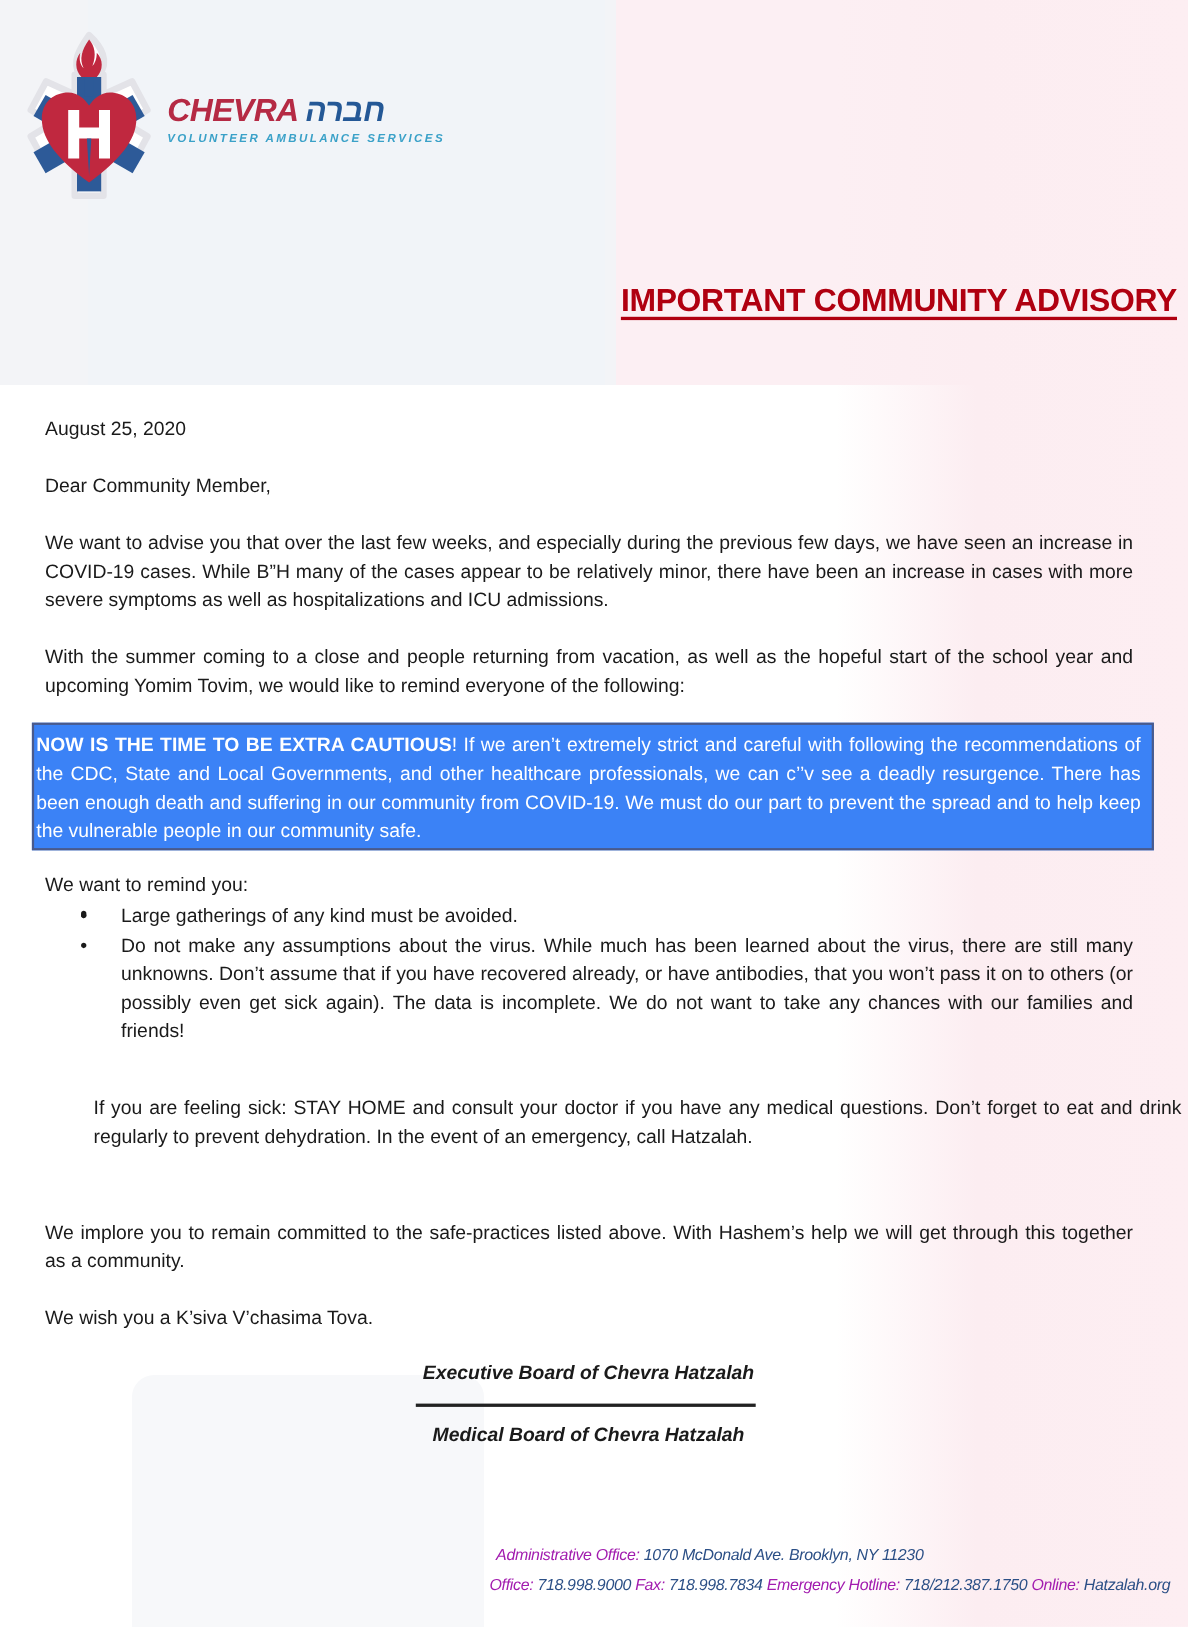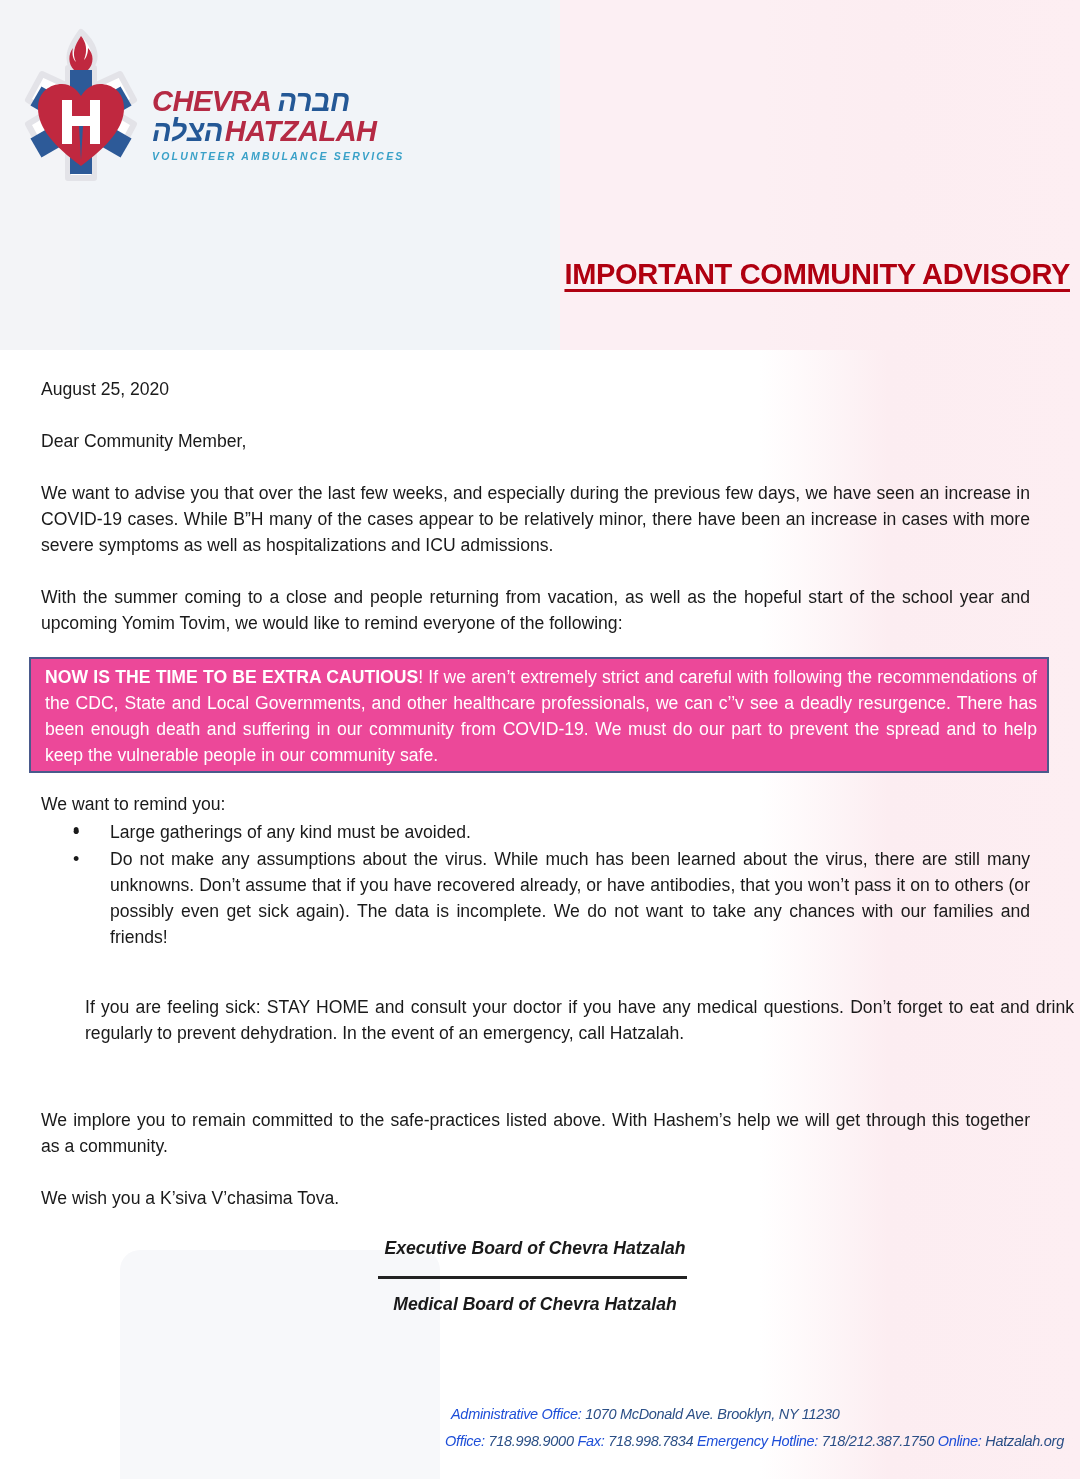--- a/index.html
+++ b/index.html
@@ -35,34 +35,34 @@
 
   .title {
     position: absolute; left: 0; width: 1070px; top: 258px; text-align: right;
     color: #b00010; font-weight: bold; font-size: 29px; text-decoration: underline;
     text-decoration-thickness: 3px; text-underline-offset: 5px; letter-spacing: -0.3px;
   }
   .p { position: absolute; left: 41px; width: 989px; font-size: 17.6px; line-height: 26px; text-align: justify; margin: 0; }
 
   .alert {
     position: absolute; left: 29px; top: 657px; width: 1020px; height: 116px;
-    background: #ec4899; border: 2px solid #4a5a8c; box-sizing: border-box;
-    padding: 5px 10px 0 14px; color: #ffffff; font-size: 17.6px; line-height: 26px; text-align: justify;
+    background: #3b82f6; border: 2px solid #4a5a8c; box-sizing: border-box;
+    padding: 5px 10px 0 2px; color: #ffffff; font-size: 17.6px; line-height: 26px; text-align: justify;
   }
   .alert b { font-weight: bold; }
 
   .list { position: absolute; left: 41px; width: 989px; top: 817px; margin: 0; padding: 0; list-style: none; font-size: 17.6px; line-height: 26px; }
   .list li { position: relative; padding-left: 69px; margin-bottom: 1.5px; text-align: justify; }
   .list li .bullet { position: absolute; left: 32px; top: 0; font-size: 18px; }
 
   .sig { position: absolute; left: 0; width: 1070px; text-align: center; font-weight: bold; font-style: italic; font-size: 17.6px; }
   .sig-rule { position: absolute; left: 378px; top: 1276px; width: 309px; height: 3px; background: #222; }
 
   .footer { position: absolute; left: 445px; font-style: italic; font-size: 14.5px; white-space: nowrap; letter-spacing: -0.3px; }
-  .footer .k { color: #1d4ed8; }
+  .footer .k { color: #a21caf; }
   .footer .v { color: #2b4f86; }
 </style>
 </head>
 <body>
 
 <div class="bg-top"></div>
 <div class="bg-blue-col"></div>
 <div class="bg-pink-top"></div>
 <div class="bg-white-card"></div>
 <div class="bg-pink-right"></div>
@@ -83,23 +83,20 @@
   <path d="M65 8 C58 18,56 26,60 34 C56 30,56 24,57 20 C52 26,52 36,58 42 L72 42 C78 36,78 26,72 20 C72 26,70 30,68 32 C72 22,70 14,65 8 Z" fill="#c0283f"></path>
   <rect x="61" y="42" width="8" height="18" fill="#2d5a98"></rect>
 
   <path d="M46 72 L56 72 L56 88 L74 88 L74 72 L84 72 L84 116 L74 116 L74 98 L56 98 L56 116 L46 116 Z" fill="#ffffff"></path>
   <path d="M63 98 L65 132 L67 98 Z" fill="#2d5a98"></path>
 </svg>
 
 <div class="brand">
   <div class="brand-line1">
     <span class="en">CHEVRA</span><span class="he" dir="rtl">חברה</span>
-  </div>
-  <div class="brand-line2">
-    <span class="he" dir="rtl">הצלה</span><span class="en">HATZALAH</span>
   </div>
   <div class="brand-sub">VOLUNTEER AMBULANCE SERVICES</div>
 </div>
 
 <div class="title">IMPORTANT COMMUNITY ADVISORY</div>
 
 <p class="p" style="top:376px;">August 25, 2020</p>
 <p class="p" style="top:428px;">Dear Community Member,</p>
 
 <p class="p" style="top:480px;">We want to advise you that over the last few weeks, and especially during the previous few days, we have seen an increase in COVID-19 cases. While B”H many of the cases appear to be relatively minor, there have been an increase in cases with more severe symptoms as well as hospitalizations and ICU admissions.</p>

